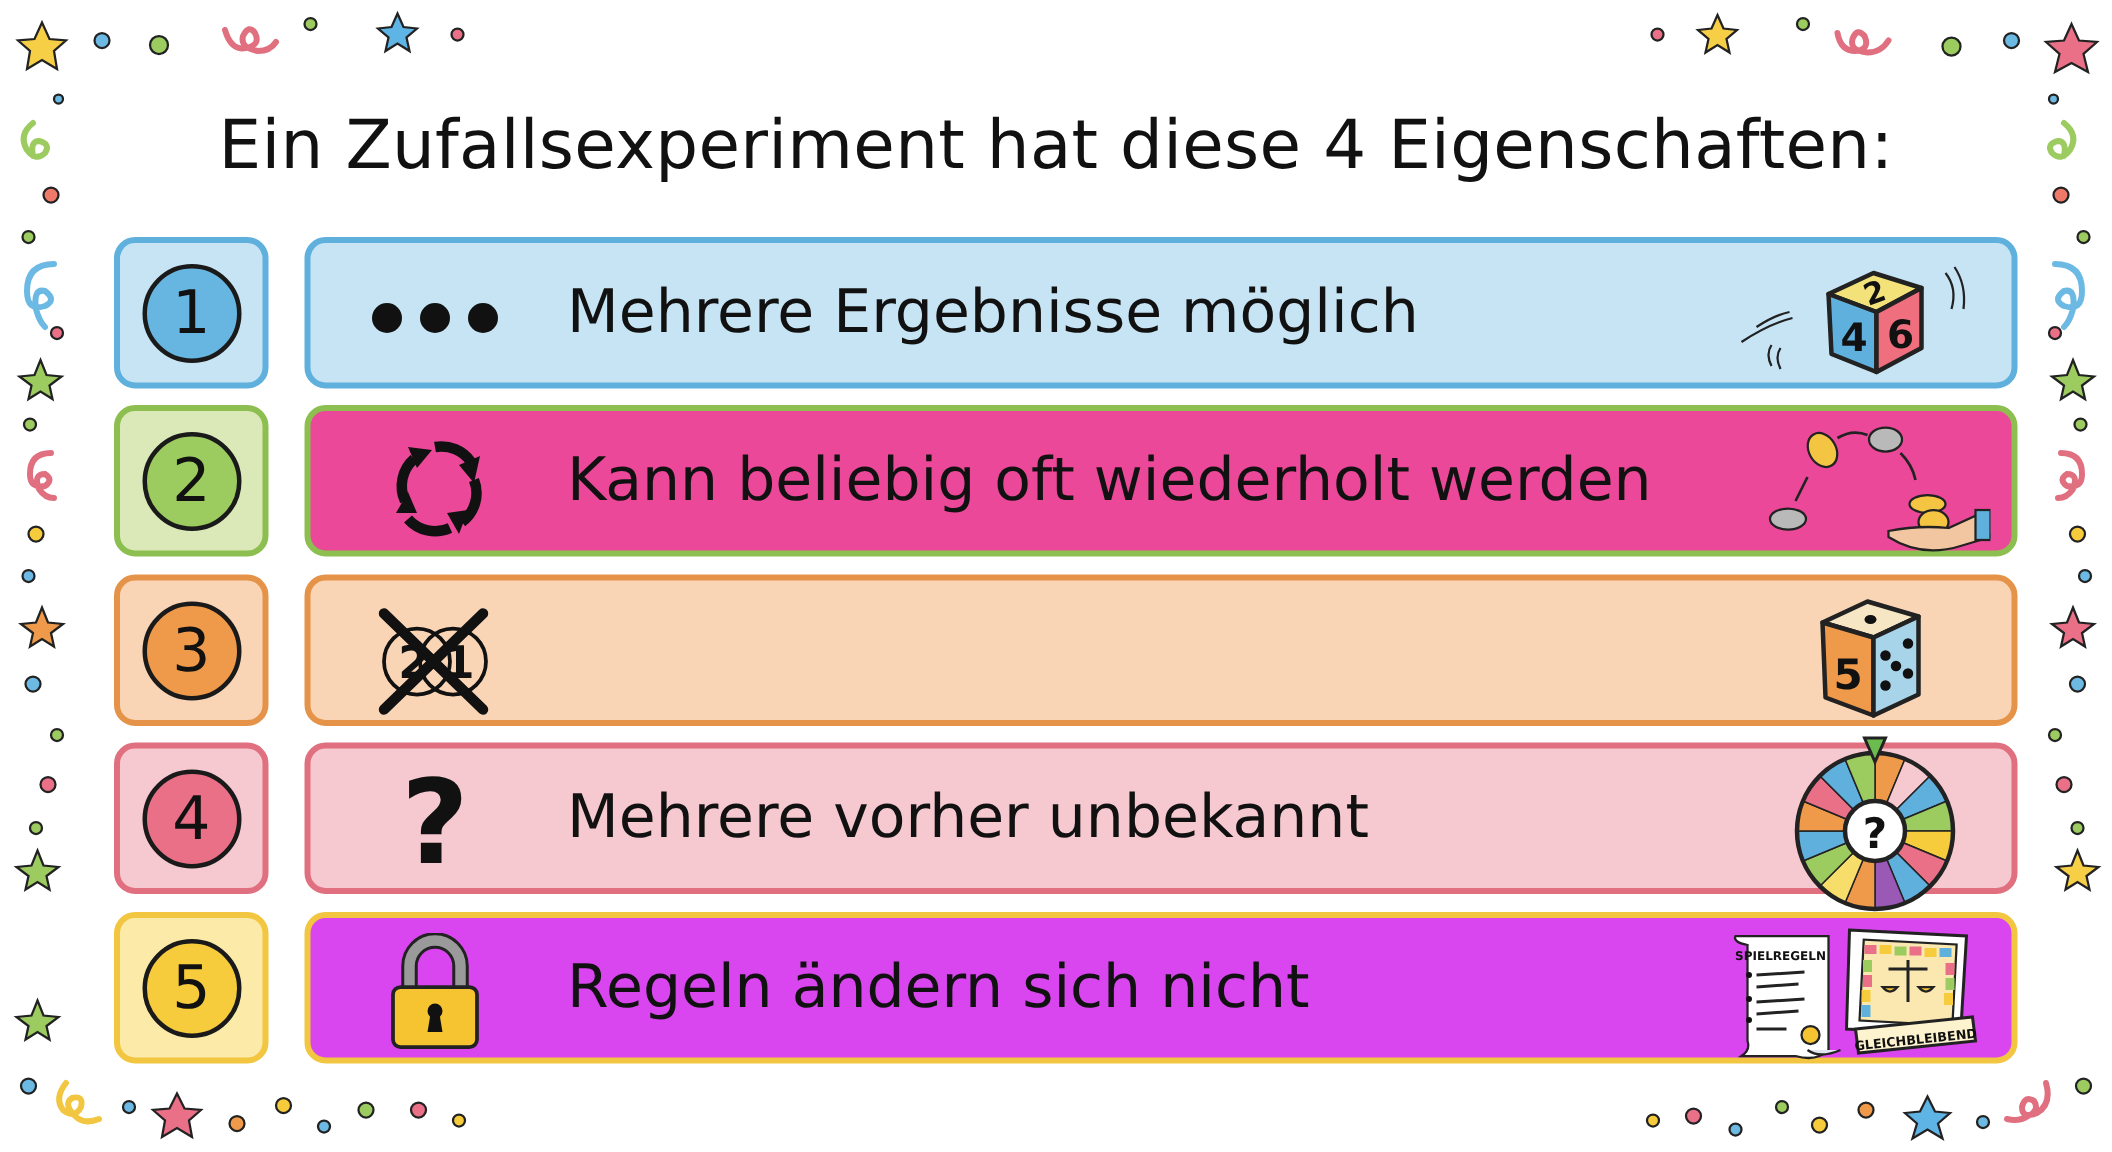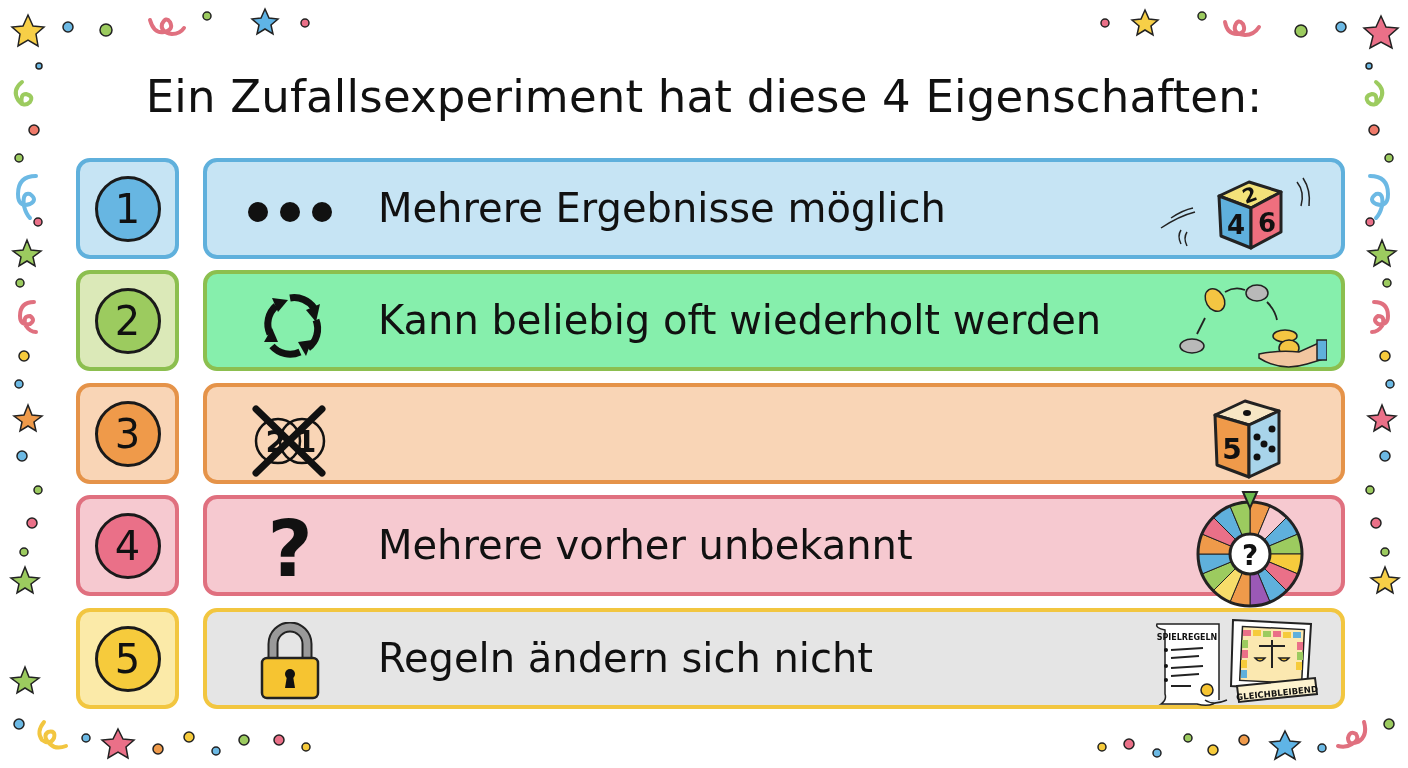--- a/index.html
+++ b/index.html
@@ -153,21 +153,21 @@
       <text x="89" y="68" font-size="26" font-weight="700" text-anchor="middle" fill="#111">4</text>
       <text x="120" y="66" font-size="26" font-weight="700" text-anchor="middle" fill="#111">6</text>
     </svg>
   </div>
 </div>
 
 <div class="row" style="top:270px">
   <div class="numbox" style="background:#dbe9b8;border-color:#8cbf4f">
     <div class="numcircle" style="background:#9ccb5f">2</div>
   </div>
-  <div class="mainbox" style="background:#86efac;border-color:#8cbf4f">
+  <div class="mainbox" style="background:#ec4899;border-color:#8cbf4f">
     <div class="icon">
       <svg width="80" height="80" viewBox="0 0 80 80" fill="none" stroke="#111" stroke-width="7">
         <path d="M20,50 a24,24 0 0 1 6,-28"></path>
           <polygon points="22,14 38,16 28,28" fill="#111" stroke="none"></polygon>
         <path d="M40,14 a24,24 0 0 1 24,10"></path>
           <polygon points="70,20 66,38 56,26" fill="#111" stroke="none"></polygon>
         <path d="M66,36 a24,24 0 0 1 -8,28"></path>
           <polygon points="56,72 48,58 62,56" fill="#111" stroke="none"></polygon>
         <path d="M50,68 a24,24 0 0 1 -28,-6"></path>
           <polygon points="14,58 22,44 28,58" fill="#111" stroke="none"></polygon>
@@ -259,21 +259,21 @@
       </g>
       <text x="103" y="62" font-size="28" font-weight="900" text-anchor="middle" fill="#111">?</text>
     </svg>
   </div>
 </div>
 
 <div class="row" style="top:608px">
   <div class="numbox" style="background:#fbeaa8;border-color:#f2c640">
     <div class="numcircle" style="background:#f6cb3c">5</div>
   </div>
-  <div class="mainbox" style="background:#e5e5e5;border-color:#f2c640">
+  <div class="mainbox" style="background:#d946ef;border-color:#f2c640">
     <div class="icon">
       <svg width="70" height="80" viewBox="0 0 70 80">
         <path d="M18,38 V22 a17,17 0 0 1 34,0 V38" fill="none" stroke="#222" stroke-width="11"></path>
         <path d="M18,38 V22 a17,17 0 0 1 34,0 V38" fill="none" stroke="#9a9a9a" stroke-width="7"></path>
         <rect x="7" y="36" width="56" height="40" rx="5" fill="#f6c431" stroke="#222" stroke-width="2.5"></rect>
         <circle cx="35" cy="52" r="5" fill="#111"></circle>
           <path d="M32,54 L30,66 L40,66 L38,54 Z" fill="#111"></path>
       </svg>
     </div>
     <div class="label">Regeln ändern sich nicht</div>

